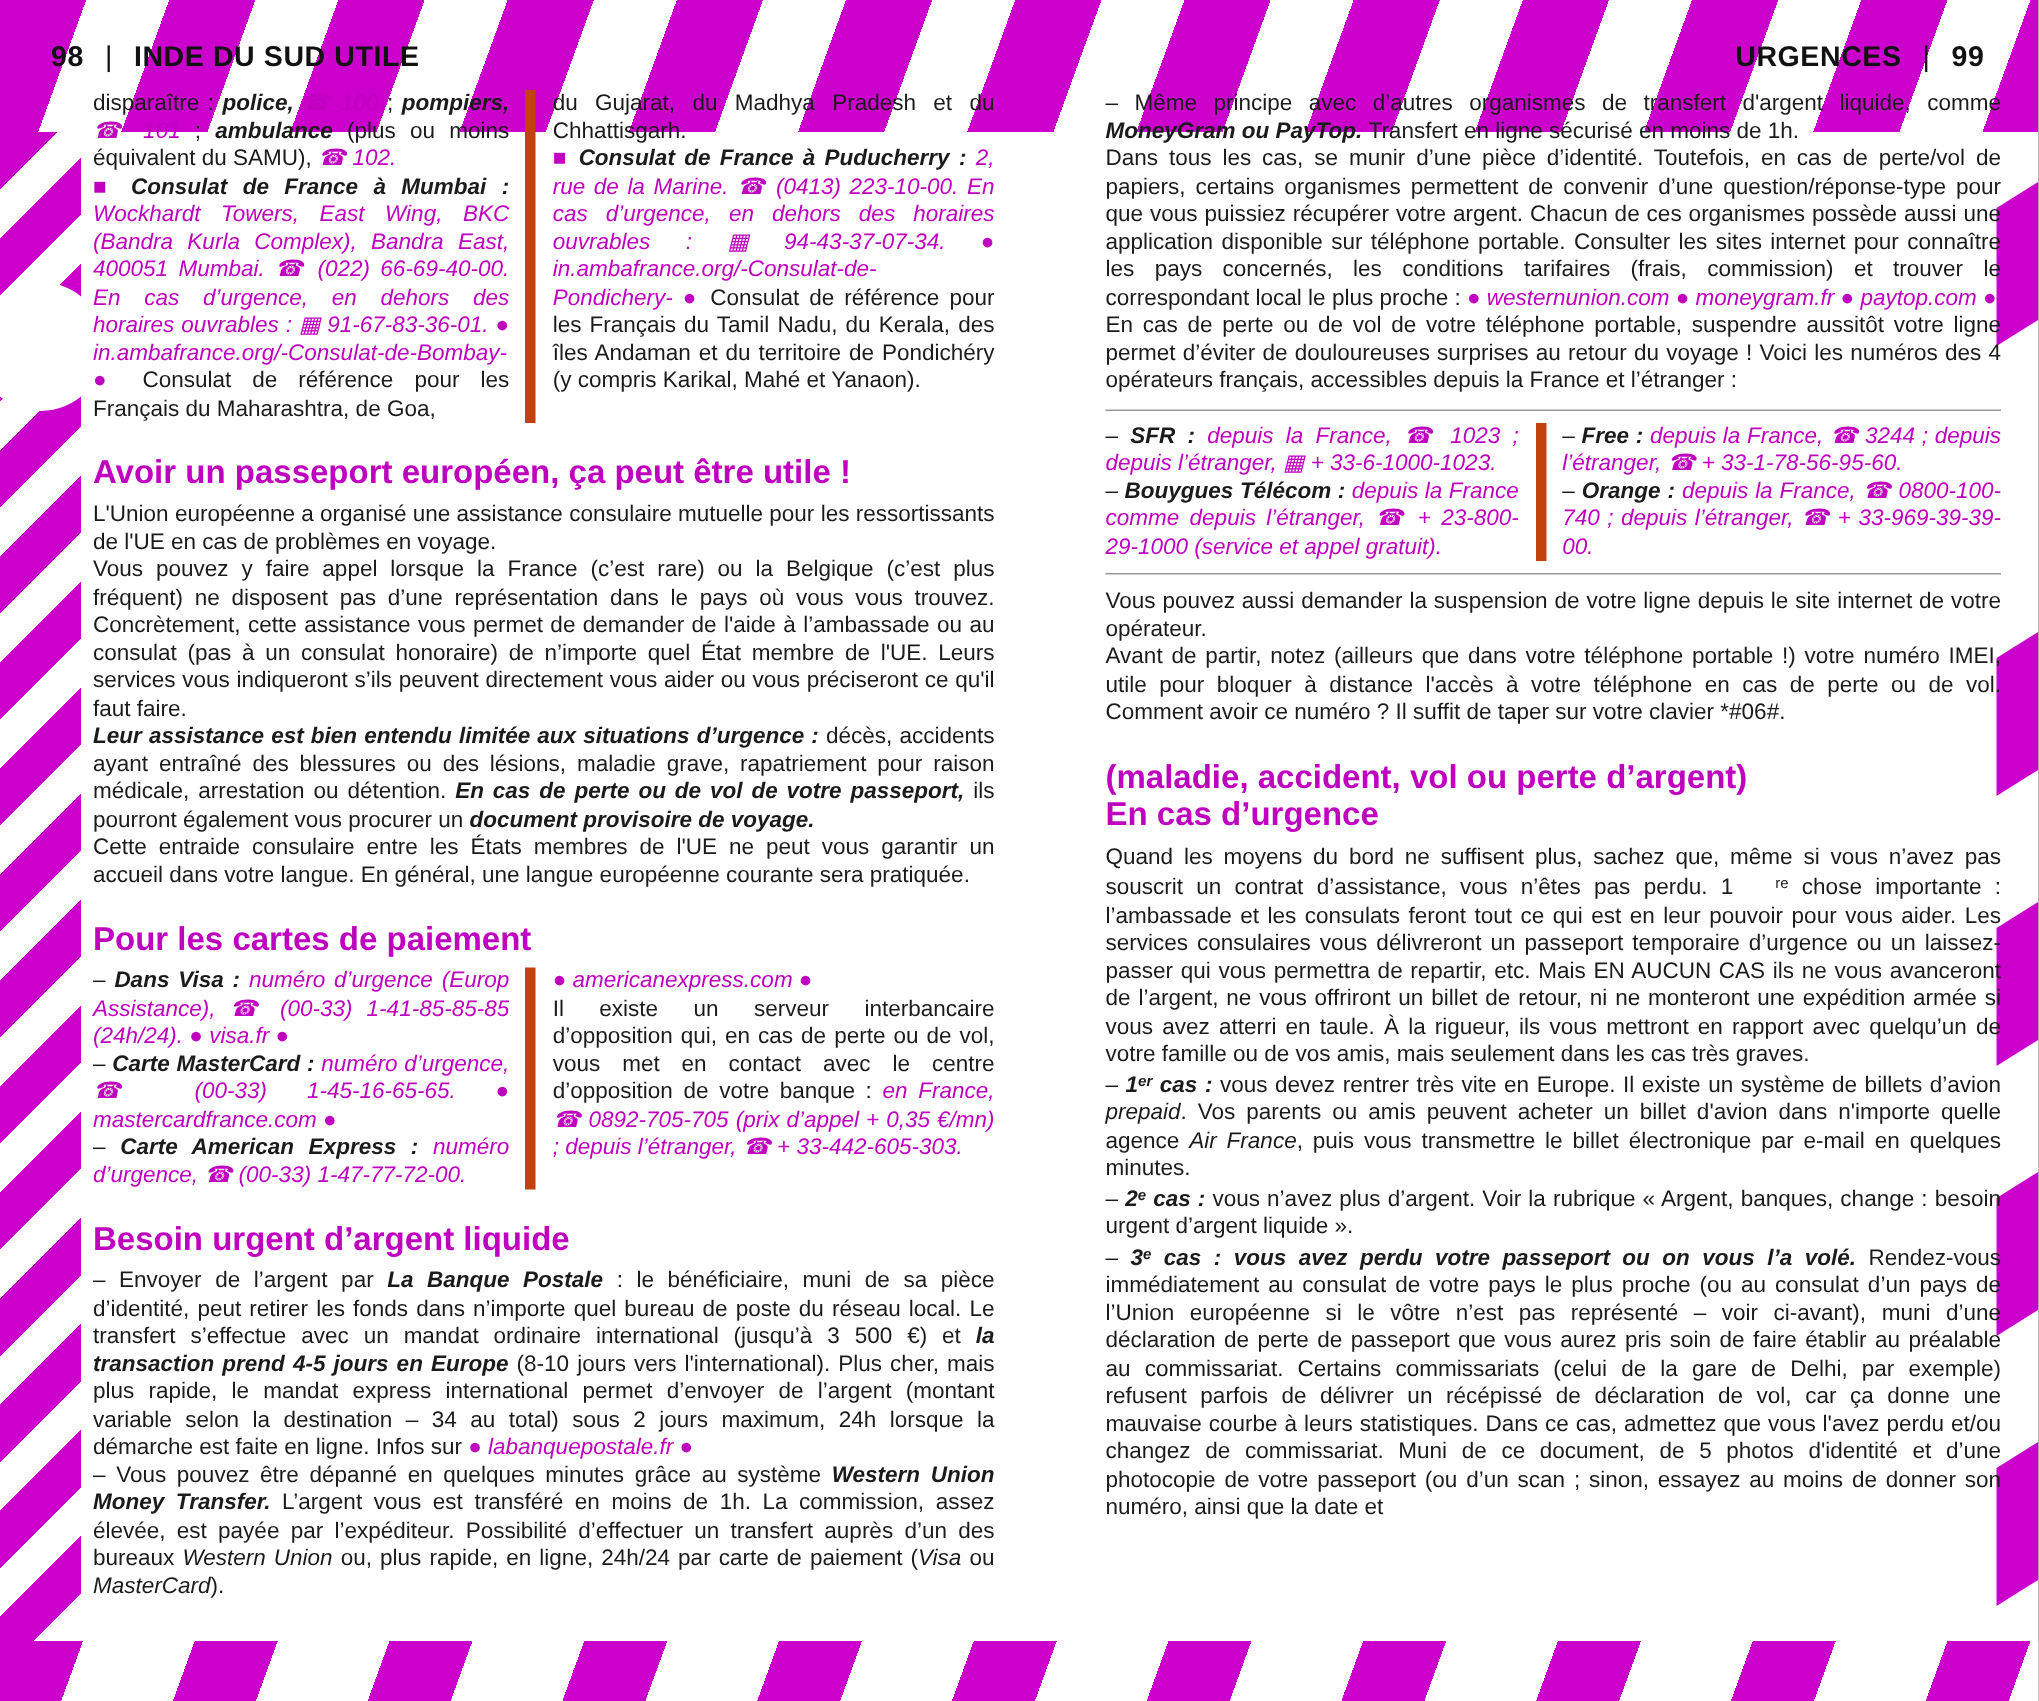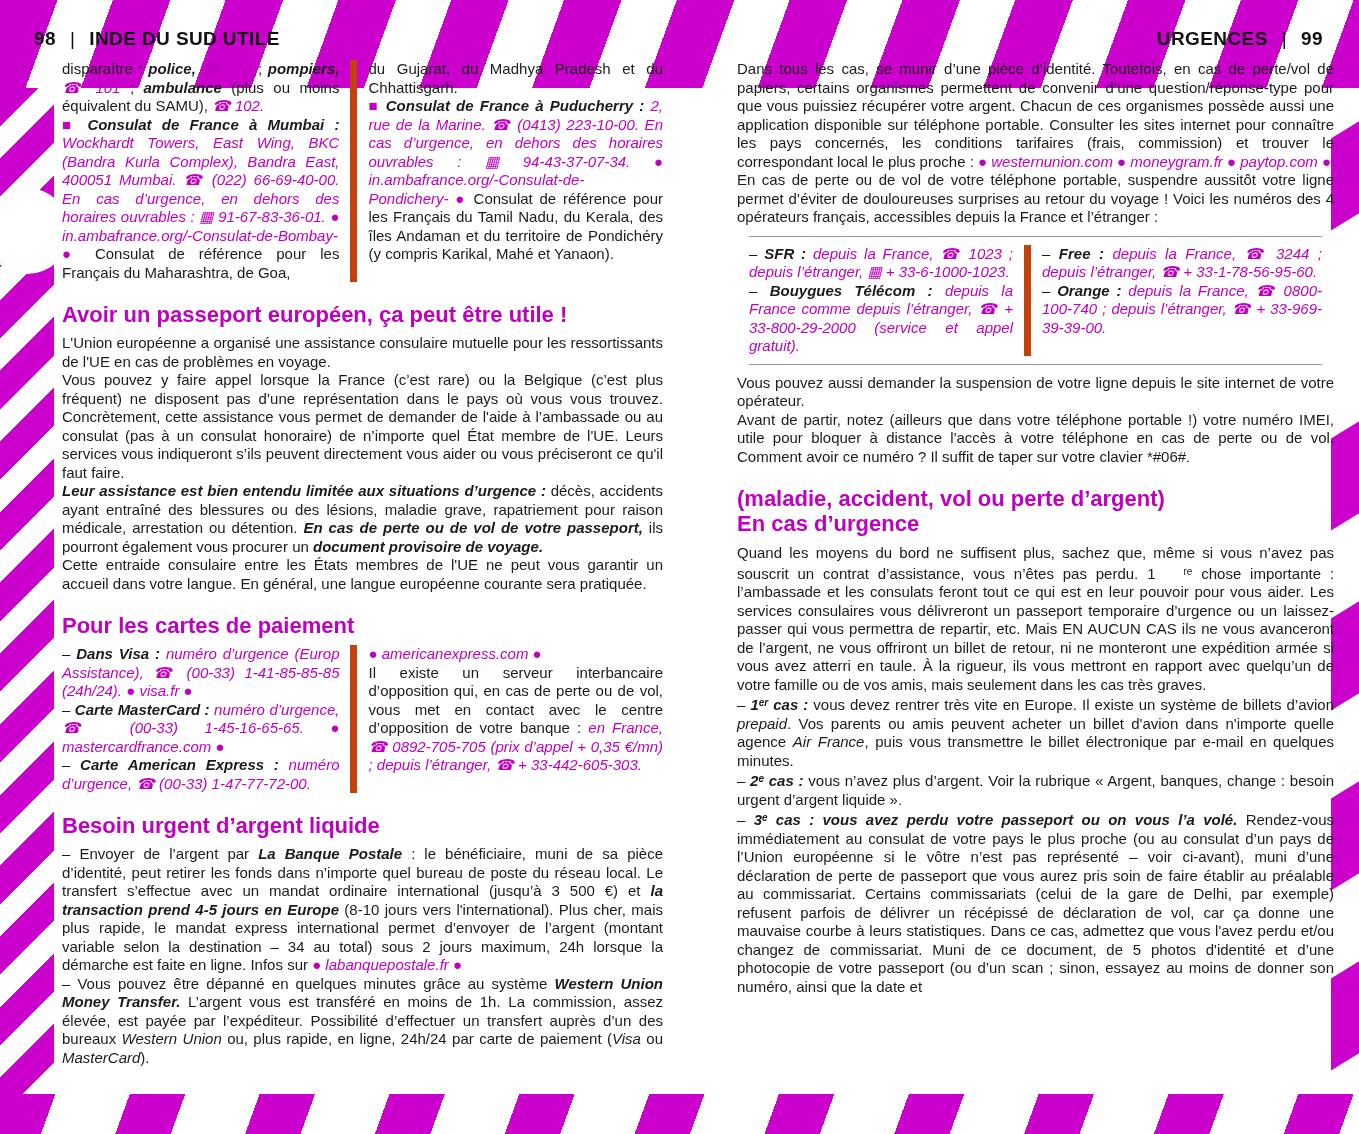--- a/index.html
+++ b/index.html
@@ -24,21 +24,21 @@
   .hdr-sep{font-weight:normal;padding:0 14px;color:#111;}
   
   .page{position:absolute;top:60px;font-size:15px;line-height:18.5px;text-align:justify;}
   #pageL{left:62px;width:601px;}
   #pageR{left:737px;width:597px;}
   .para{margin:0;}
   h2.section{color:var(--mag);font-size:22px;line-height:25px;font-weight:bold;margin:20px 0 7px 0;text-align:left;}
   .twocol{display:flex;}
   .twocol .col1{width:48%;padding-right:11px;box-sizing:border-box;}
   .twocol .col2{width:52%;border-left:7px solid #c2410c;padding-left:11px;box-sizing:border-box;}
-  .opblock{border-top:1px solid #9a9a9a;border-bottom:1px solid #9a9a9a;margin:9px 12px;padding:8px 0;}
+  .opblock{border-top:1px solid #9a9a9a;border-bottom:1px solid #9a9a9a;margin:9px 0;padding:8px 0;}
   
   .r-p{}
   .r-i{font-style:italic;}
   .r-bi{font-weight:bold;font-style:italic;}
   .r-mi{color:var(--mag);font-style:italic;}
   .r-sq{color:var(--mag);font-style:normal;}
   .r-bisup{font-weight:bold;font-style:italic;font-size:10px;vertical-align:4px;}
   .r-psup{font-size:10px;vertical-align:4px;padding-left:28px;}
 </style>
 </head>
@@ -104,31 +104,32 @@
     <h2 class="section">Besoin urgent d’argent liquide</h2>
     <div>
         <p class="para"><span class="r-p">– Envoyer de l’argent par </span><span class="r-bi">La Banque Postale</span><span class="r-p"> : le bénéficiaire, muni de sa pièce d’identité, peut retirer les fonds dans n’importe quel bureau de poste du réseau local. Le transfert s’effectue avec un mandat ordinaire international (jusqu’à 3 500 €) et </span><span class="r-bi">la transaction prend 4-5 jours en Europe </span><span class="r-p">(8-10 jours vers l'international). Plus cher, mais plus rapide, le mandat express international permet d’envoyer de l’argent (montant variable selon la destination – 34 au total) sous 2 jours maximum, 24h lorsque la démarche est faite en ligne. Infos sur </span><span class="r-mi">● labanquepostale.fr ●</span></p>
         <p class="para"><span class="r-p">– Vous pouvez être dépanné en quelques minutes grâce au système </span><span class="r-bi">Western Union Money Transfer. </span><span class="r-p">L’argent vous est transféré en moins de 1h. La commission, assez élevée, est payée par l’expéditeur. Possibilité d’effectuer un transfert auprès d’un des bureaux </span><span class="r-i">Western Union</span><span class="r-p"> ou, plus rapide, en ligne, 24h/24 par carte de paiement (</span><span class="r-i">Visa</span><span class="r-p"> ou </span><span class="r-i">MasterCard</span><span class="r-p">).</span></p>
       </div>
   </div>
 
   <div class="page" id="pageR">
 
     <div>
+        <p class="para"><span class="r-p">– Même principe avec d’autres organismes de transfert d'argent liquide, comme </span><span class="r-bi">MoneyGram ou PayTop. </span><span class="r-p">Transfert en ligne sécurisé en moins de 1h.</span></p>
         <p class="para"><span class="r-p">Dans tous les cas, se munir d’une pièce d’identité. Toutefois, en cas de perte/vol de papiers, certains organismes permettent de convenir d’une question/réponse-type pour que vous puissiez récupérer votre argent. Chacun de ces organismes possède aussi une application disponible sur téléphone portable. Consulter les sites internet pour connaître les pays concernés, les conditions tarifaires (frais, commission) et trouver le correspondant local le plus proche : </span><span class="r-mi">● westernunion.com ● moneygram.fr ● paytop.com ●</span></p>
       </div>
 
     <div>
         <p class="para"><span class="r-p">En cas de perte ou de vol de votre téléphone portable, suspendre aussitôt votre ligne permet d’éviter de douloureuses surprises au retour du voyage ! Voici les numéros des 4 opérateurs français, accessibles depuis la France et l’étranger :</span></p>
       </div>
 
     <div class="twocol opblock">
       <div class="col1">
           <p class="para"><span class="r-p">– </span><span class="r-bi">SFR : </span><span class="r-mi">depuis la France, ☎ 1023 ; depuis l’étranger, ▦ + 33-6-1000-1023.</span></p>
-          <p class="para"><span class="r-p">– </span><span class="r-bi">Bouygues Télécom : </span><span class="r-mi">depuis la France comme depuis l’étranger, ☎ + 33-800-29-2000 (service et appel gratuit).</span></p>
+          <p class="para"><span class="r-p">– </span><span class="r-bi">Bouygues Télécom : </span><span class="r-mi">depuis la France comme depuis l’étranger, ☎ + 23-800-29-1000 (service et appel gratuit).</span></p>
         </div>
       <div class="col2">
           <p class="para"><span class="r-p">– </span><span class="r-bi">Free : </span><span class="r-mi">depuis la France, ☎ 3244 ; depuis l’étranger, ☎ + 33-1-78-56-95-60.</span></p>
           <p class="para"><span class="r-p">– </span><span class="r-bi">Orange : </span><span class="r-mi">depuis la France, ☎ 0800-100-740 ; depuis l’étranger, ☎ + 33-969-39-39-00.</span></p>
         </div>
     </div>
 
     <div>
         <p class="para"><span class="r-p">Vous pouvez aussi demander la suspension de votre ligne depuis le site internet de votre opérateur.</span></p>
         <p class="para"><span class="r-p">Avant de partir, notez (ailleurs que dans votre téléphone portable !) votre numéro IMEI, utile pour bloquer à distance l'accès à votre téléphone en cas de perte ou de vol. Comment avoir ce numéro ? Il suffit de taper sur votre clavier *#06#.</span></p>

